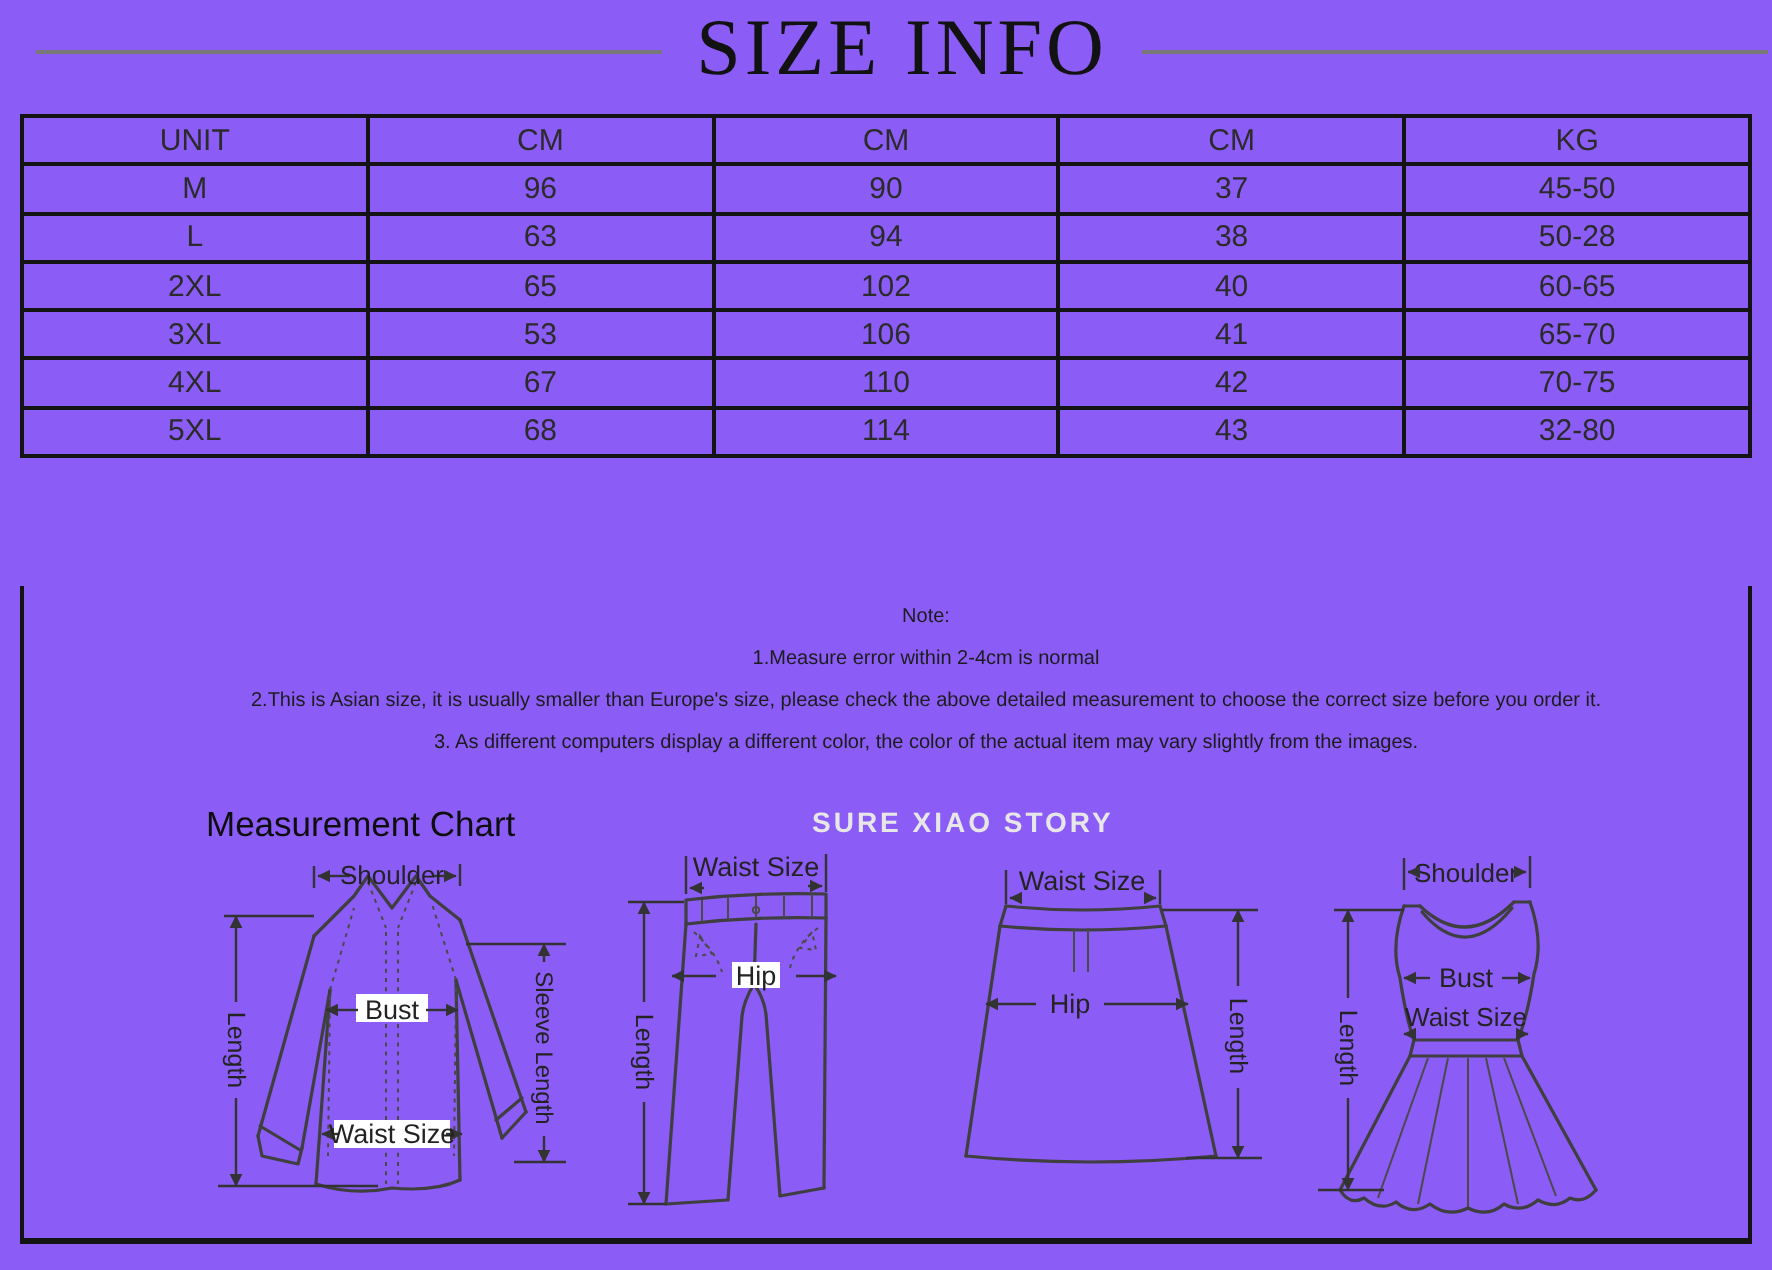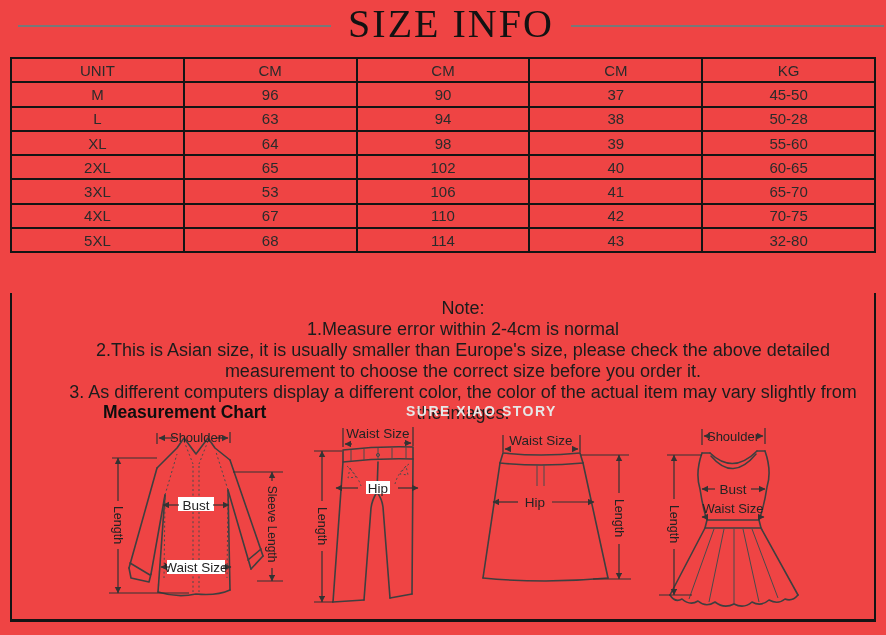--- a/index.html
+++ b/index.html
@@ -1,36 +1,36 @@
 <!DOCTYPE html>
 <html><head>
 <meta charset="utf-8">
 <style>
   html,body{margin:0;padding:0;background:#fff;}
-  .canvas{position:relative;width:886px;height:635px;background:#ef4444;overflow:hidden;
+  .canvas{position:relative;width:886px;height:635px;background:#8b5cf6;overflow:hidden;
           font-family:"Liberation Sans",sans-serif;color:#222;}
   
   .title-row{position:absolute;top:0;left:0;right:0;height:52px;display:flex;align-items:center;}
   .hline{height:2px;background:#787878;flex:1;}
   .hline.l{margin-left:18px;margin-right:17px;}
   .hline.r{margin-left:17px;margin-right:2px;}
   .page-title{font-family:"Liberation Serif",serif;font-size:40px;color:#121212;
               letter-spacing:2px;white-space:nowrap;line-height:1;padding-bottom:4px;}
   
   table.size-table{position:absolute;top:57px;left:10px;width:866px;border-collapse:collapse;
                    table-layout:fixed;}
   .size-table td{border:2px solid #141414;height:22.3px;text-align:center;vertical-align:middle;
                  font-size:15px;color:#2b2b2b;padding:0;}
   
   .notes-box{position:absolute;top:293px;left:10px;width:866px;height:329px;box-sizing:border-box;
              border-left:2px solid #141414;border-right:2px solid #141414;border-bottom:3px solid #141414;}
-  .notes-text{padding-top:5px;text-align:center;font-size:18px;line-height:21px;color:#1c1c1c;padding-left:40px;}
+  .notes-text{padding-top:5px;text-align:center;font-size:10px;line-height:21px;color:#1c1c1c;padding-left:40px;}
   .notes-text div{padding:0 6px;}
   
-  .mc-heading{position:absolute;left:103px;top:402px;font-size:17.5px;font-weight:bold;color:#0e0e0e;}
+  .mc-heading{position:absolute;left:103px;top:402px;font-size:17.5px;font-weight:normal;color:#0e0e0e;}
   .watermark{position:absolute;left:406px;top:403px;font-size:14px;font-weight:bold;
              letter-spacing:1.5px;color:#e7e7e7;white-space:nowrap;}
   .diag{position:absolute;}
   .diag svg{display:block;}
   svg .ln{stroke:#3f3f3f;stroke-width:1.6;fill:none;stroke-linejoin:round;stroke-linecap:round;}
   svg .th{stroke:#4a4a4a;stroke-width:1;fill:none;}
   svg .dsh{stroke:#4a4a4a;stroke-width:1;fill:none;stroke-dasharray:2 2.6;}
   svg .arr{stroke:#333;stroke-width:1.2;fill:none;}
   svg .lbl{font-family:"Liberation Sans",sans-serif;fill:#232323;}
   svg .wbg{fill:#ffffff;}
@@ -69,27 +69,20 @@
         <td>90</td>
         <td>37</td>
         <td>45-50</td>
       </tr>
       <tr>
         <td>L</td>
         <td>63</td>
         <td>94</td>
         <td>38</td>
         <td>50-28</td>
-      </tr>
-      <tr>
-        <td>XL</td>
-        <td>64</td>
-        <td>98</td>
-        <td>39</td>
-        <td>55-60</td>
       </tr>
       <tr>
         <td>2XL</td>
         <td>65</td>
         <td>102</td>
         <td>40</td>
         <td>60-65</td>
       </tr>
       <tr>
         <td>3XL</td>

